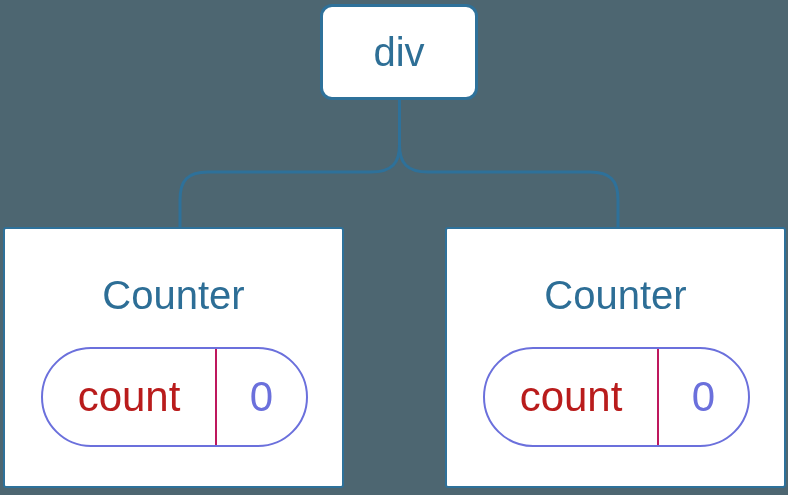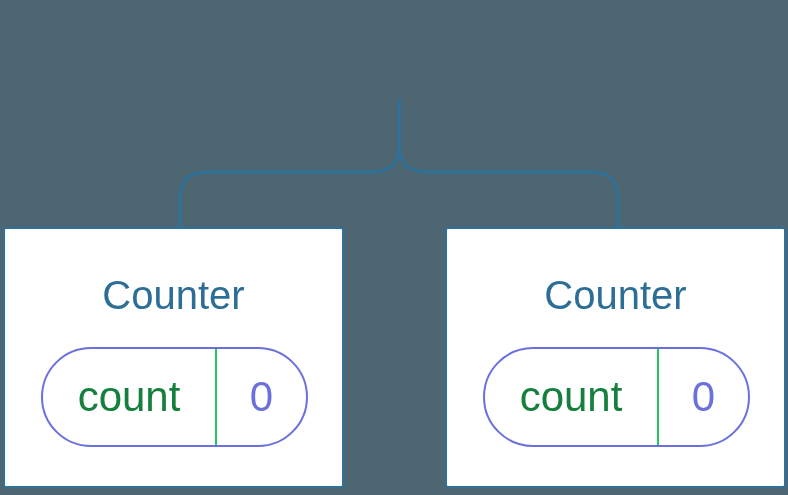--- a/index.html
+++ b/index.html
@@ -76,22 +76,22 @@
     background: #ffffff;
     display: flex;
     align-items: stretch;
     overflow: hidden;
   }
   .pill-key {
     flex: 0 0 172px;
     display: flex;
     align-items: center;
     justify-content: center;
-    border-right: 2px solid #22c55e;
-    color: #15803d;
+    border-right: 2px solid #be185d;
+    color: #b91c1c;
     font-size: 42px;
     line-height: 1;
   }
   .pill-value {
     flex: 1 1 auto;
     display: flex;
     align-items: center;
     justify-content: center;
     color: #6b70dc;
     font-size: 42px;
@@ -104,20 +104,23 @@
 <div class="stage">
 
   <svg class="connectors" width="788" height="495" viewBox="0 0 788 495">
     <g fill="none" stroke="#2e719a" stroke-width="3">
       <path d="M 399.5 99 L 399.5 146"></path>
       <path d="M 399.5 145 C 399.5 163 392 172 371 172 L 208 172 C 188 172 180 180 180 200 L 180 228"></path>
       <path d="M 399.5 145 C 399.5 163 407 172 428 172 L 590 172 C 610 172 618 180 618 200 L 618 228"></path>
     </g>
   </svg>
 
+  <div class="root-node">
+    <span class="label">div</span>
+  </div>
 
   <div class="card left">
     <div class="card-title">Counter</div>
     <div class="pill">
       <span class="pill-key">count</span>
       <span class="pill-value">0</span>
     </div>
   </div>
 
   <div class="card right">

